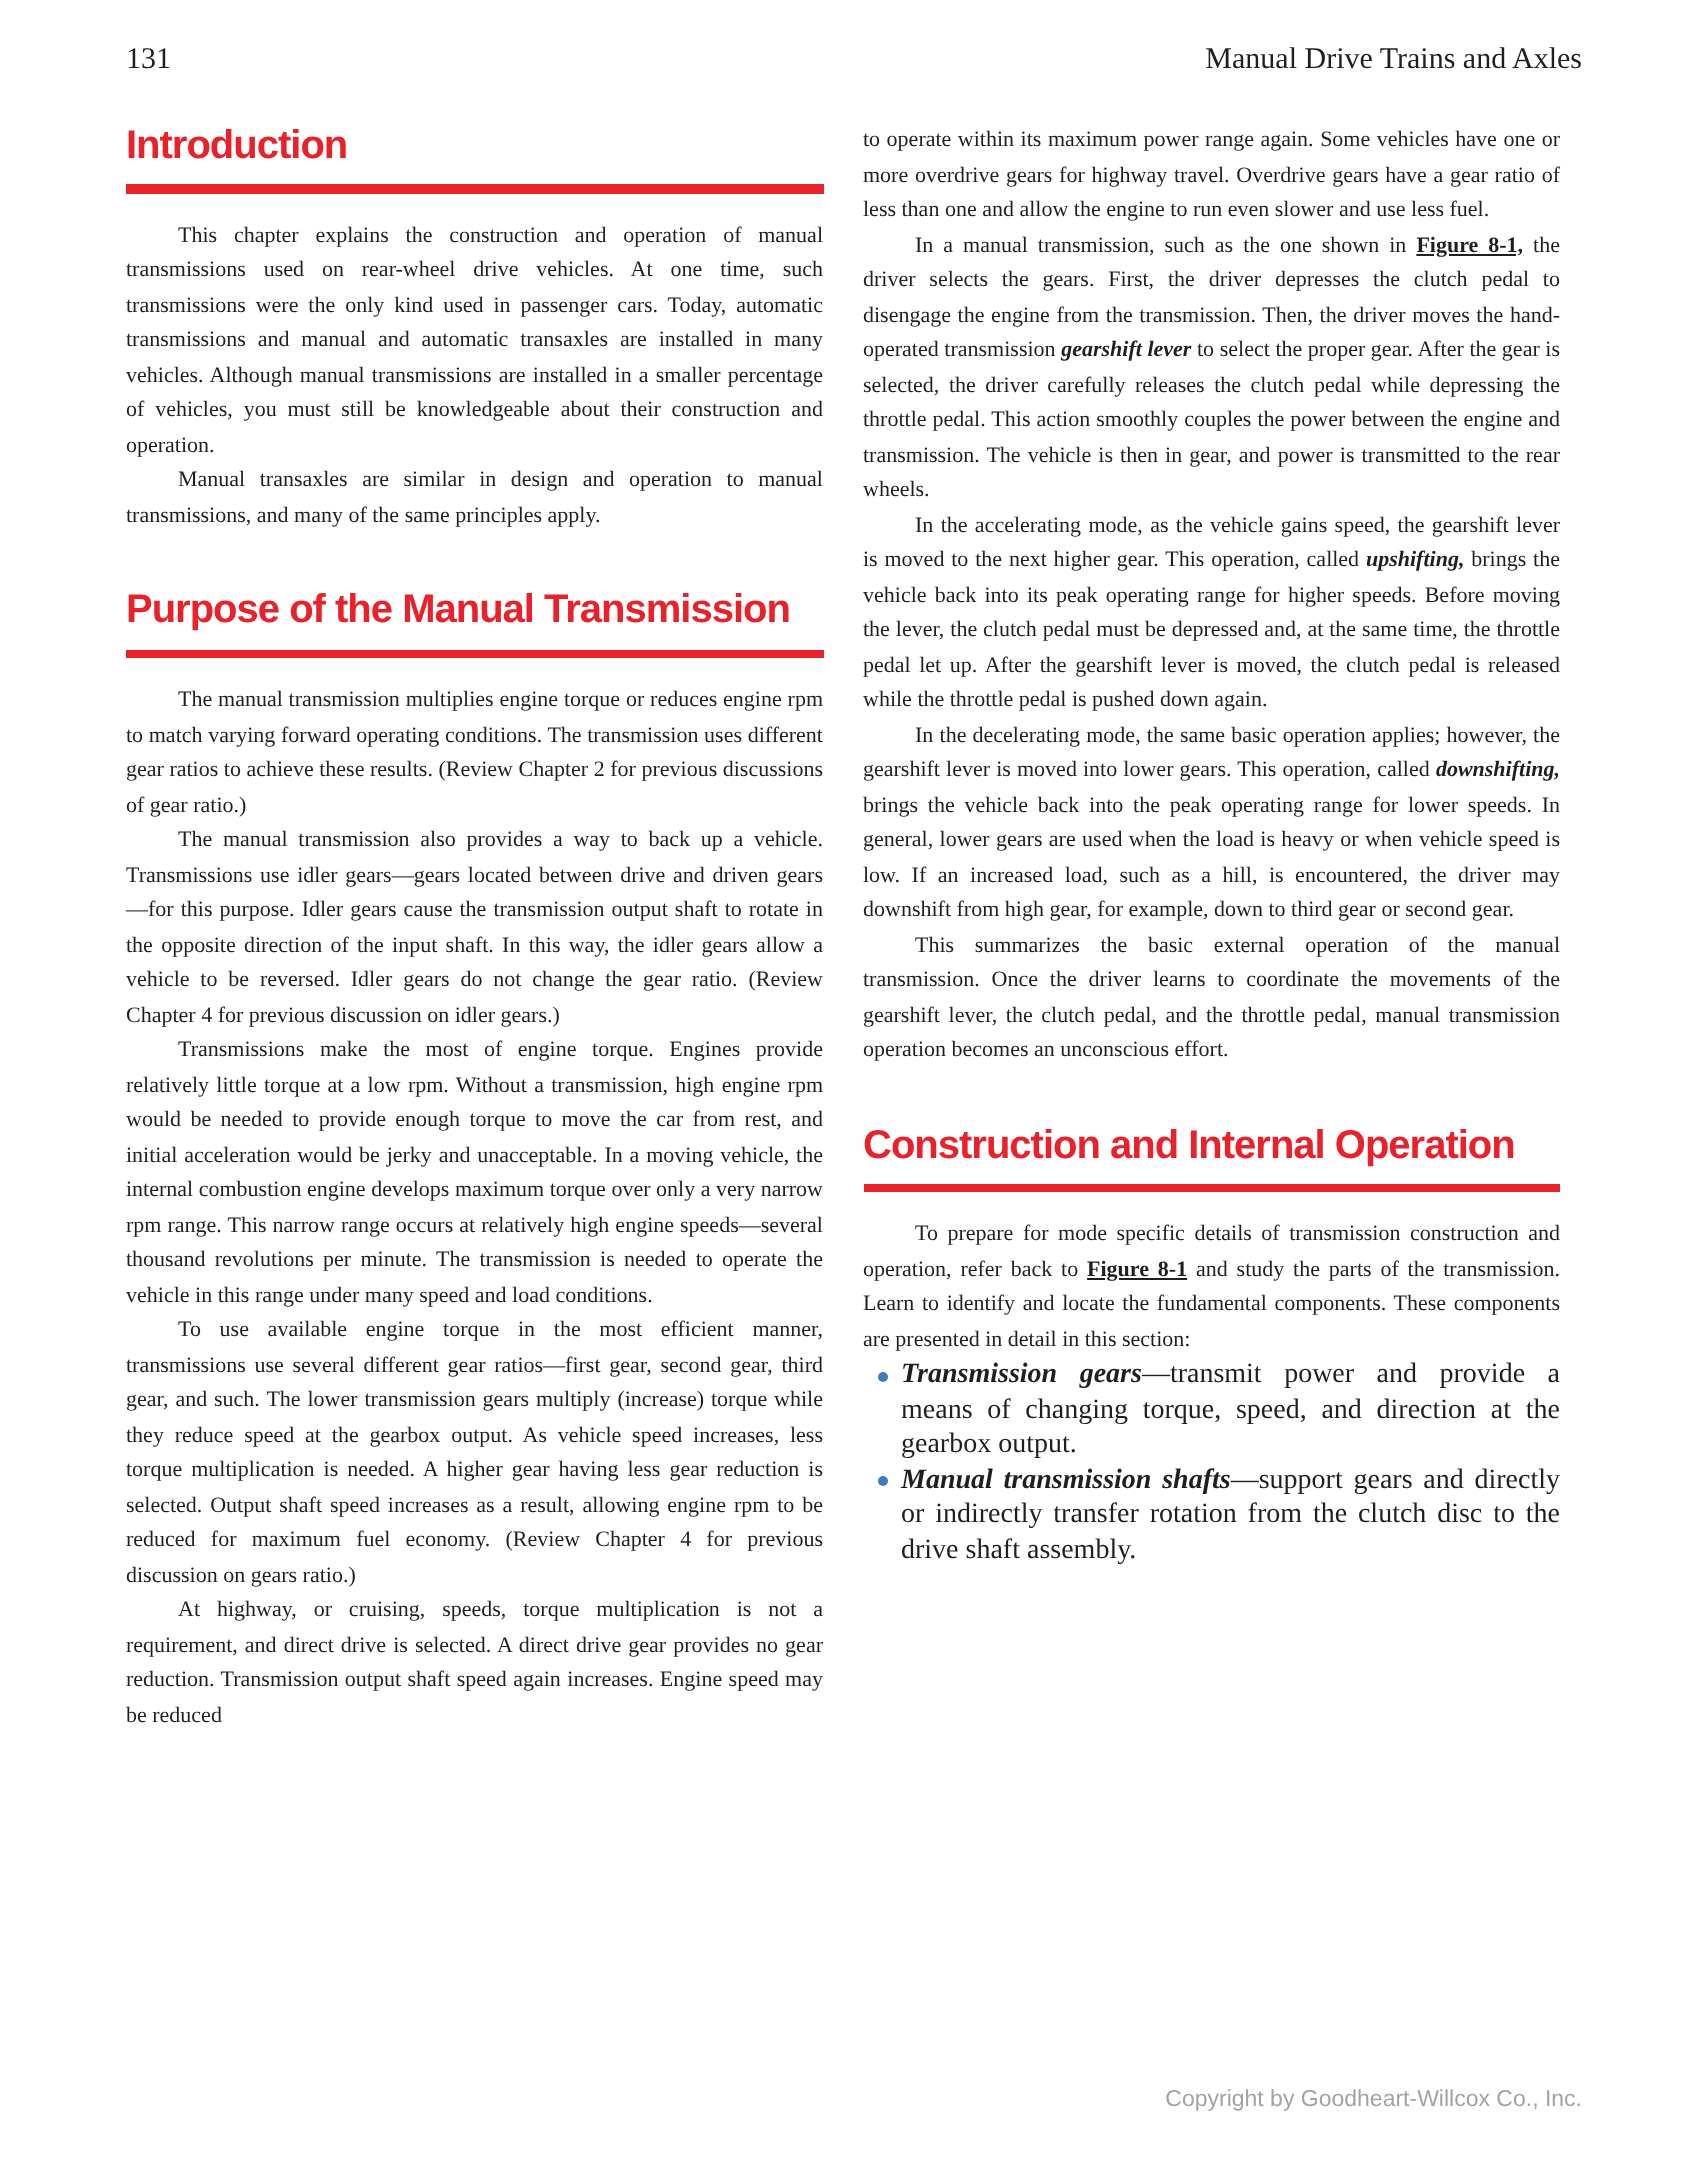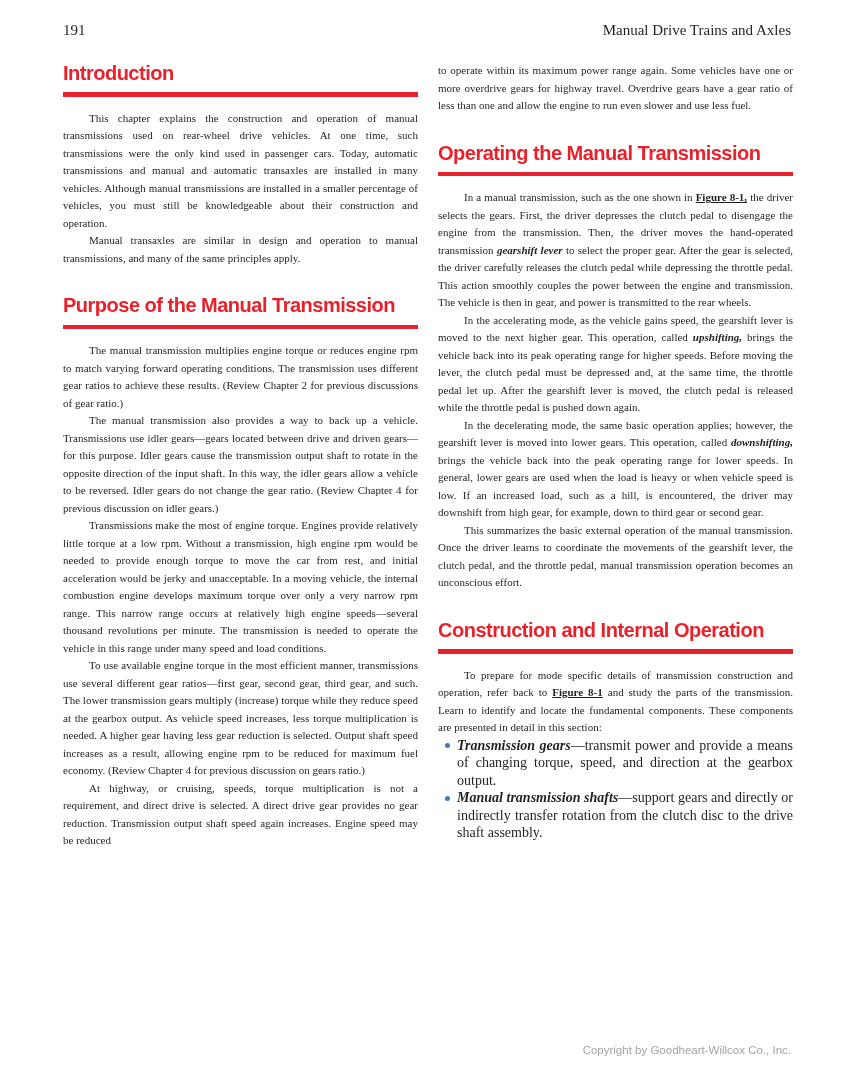--- a/index.html
+++ b/index.html
@@ -16,21 +16,21 @@
     overflow:hidden;
     font-family:"Liberation Serif", serif;
     color:var(--body);
   }
   .running-head{
     position:absolute;top:22px;left:63px;right:58px;
     display:flex;justify-content:space-between;align-items:baseline;
     font-size:15px;color:var(--body);
   }
   .columns{
-    position:absolute;top:62px;left:63px;right:56px;
+    position:absolute;top:62px;left:63px;right:69px;
     display:flex;gap:20px;
   }
   .col{flex:1 1 0;min-width:0;}
   .sec{margin-top:27px;}
   .sec.first{margin-top:0;}
   h2.heading{
     margin:0;
     font-family:"Liberation Sans", sans-serif;
     font-weight:bold;
     font-size:20px;
@@ -69,21 +69,21 @@
     font-family:"Liberation Sans", sans-serif;
     font-size:11.5px;color:var(--gray);
     text-align:right;
   }
 </style>
 </head>
 <body>
 
 <div class="page">
   <div class="running-head">
-    <span>191</span>
+    <span>131</span>
     <span>Manual Drive Trains and Axles</span>
   </div>
 
   <div class="columns">
     <div class="col">
         <div class="sec first">
           <h2 class="heading">Introduction</h2>
           <div class="rule"></div>
         </div>
         <p class="body-para indent"><span>This chapter explains the construction and operation of manual transmissions used on rear-wheel drive vehicles. At one time, such transmissions were the only kind used in passenger cars. Today, automatic transmissions and manual and automatic transaxles are installed in many vehicles. Although manual transmissions are installed in a smaller percentage of vehicles, you must still be knowledgeable about their construction and operation.</span></p>
@@ -93,24 +93,20 @@
           <div class="rule"></div>
         </div>
         <p class="body-para indent"><span>The manual transmission multiplies engine torque or reduces engine rpm to match varying forward operating conditions. The transmission uses different gear ratios to achieve these results. (Review Chapter 2 for previous discussions of gear ratio.)</span></p>
         <p class="body-para indent"><span>The manual transmission also provides a way to back up a vehicle. Transmissions use idler gears—gears located between drive and driven gears—for this purpose. Idler gears cause the transmission output shaft to rotate in the opposite direction of the input shaft. In this way, the idler gears allow a vehicle to be reversed. Idler gears do not change the gear ratio. (Review Chapter 4 for previous discussion on idler gears.)</span></p>
         <p class="body-para indent"><span>Transmissions make the most of engine torque. Engines provide relatively little torque at a low rpm. Without a transmission, high engine rpm would be needed to provide enough torque to move the car from rest, and initial acceleration would be jerky and unacceptable. In a moving vehicle, the internal combustion engine develops maximum torque over only a very narrow rpm range. This narrow range occurs at relatively high engine speeds—several thousand revolutions per minute. The transmission is needed to operate the vehicle in this range under many speed and load conditions.</span></p>
         <p class="body-para indent"><span>To use available engine torque in the most efficient manner, transmissions use several different gear ratios—first gear, second gear, third gear, and such. The lower transmission gears multiply (increase) torque while they reduce speed at the gearbox output. As vehicle speed increases, less torque multiplication is needed. A higher gear having less gear reduction is selected. Output shaft speed increases as a result, allowing engine rpm to be reduced for maximum fuel economy. (Review Chapter 4 for previous discussion on gears ratio.)</span></p>
         <p class="body-para indent"><span>At highway, or cruising, speeds, torque multiplication is not a requirement, and direct drive is selected. A direct drive gear provides no gear reduction. Transmission output shaft speed again increases. Engine speed may be reduced</span></p>
       </div>
     <div class="col">
         <p class="body-para"><span>to operate within its maximum power range again. Some vehicles have one or more overdrive gears for highway travel. Overdrive gears have a gear ratio of less than one and allow the engine to run even slower and use less fuel.</span></p>
-        <div class="sec">
-          <h2 class="heading">Operating the Manual Transmission</h2>
-          <div class="rule"></div>
-        </div>
         <p class="body-para indent"><span>In a manual transmission, such as the one shown in </span><span class="rs-b">Figure 8-1,</span><span> the driver selects the gears. First, the driver depresses the clutch pedal to disengage the engine from the transmission. Then, the driver moves the hand-operated transmission </span><span class="rs-bi">gearshift lever</span><span> to select the proper gear. After the gear is selected, the driver carefully releases the clutch pedal while depressing the throttle pedal. This action smoothly couples the power between the engine and transmission. The vehicle is then in gear, and power is transmitted to the rear wheels.</span></p>
         <p class="body-para indent"><span>In the accelerating mode, as the vehicle gains speed, the gearshift lever is moved to the next higher gear. This operation, called </span><span class="rs-bi">upshifting,</span><span> brings the vehicle back into its peak operating range for higher speeds. Before moving the lever, the clutch pedal must be depressed and, at the same time, the throttle pedal let up. After the gearshift lever is moved, the clutch pedal is released while the throttle pedal is pushed down again.</span></p>
         <p class="body-para indent"><span>In the decelerating mode, the same basic operation applies; however, the gearshift lever is moved into lower gears. This operation, called </span><span class="rs-bi">downshifting,</span><span> brings the vehicle back into the peak operating range for lower speeds. In general, lower gears are used when the load is heavy or when vehicle speed is low. If an increased load, such as a hill, is encountered, the driver may downshift from high gear, for example, down to third gear or second gear.</span></p>
         <p class="body-para indent"><span>This summarizes the basic external operation of the manual transmission. Once the driver learns to coordinate the movements of the gearshift lever, the clutch pedal, and the throttle pedal, manual transmission operation becomes an unconscious effort.</span></p>
         <div class="sec">
           <h2 class="heading">Construction and Internal Operation</h2>
           <div class="rule"></div>
         </div>
         <p class="body-para indent"><span>To prepare for mode specific details of transmission construction and operation, refer back to </span><span class="rs-b">Figure 8-1</span><span> and study the parts of the transmission. Learn to identify and locate the fundamental components. These components are presented in detail in this section:</span></p>
         <ul class="bullets">

